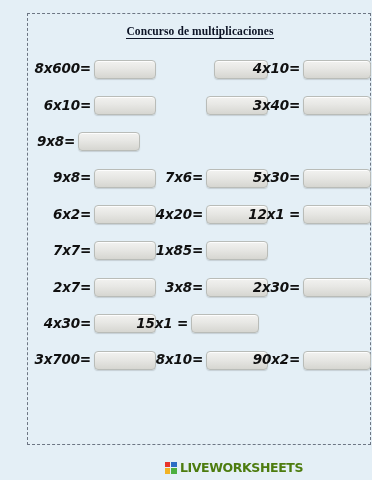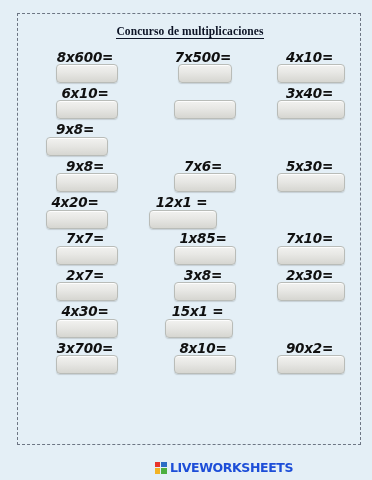--- a/index.html
+++ b/index.html
@@ -9,21 +9,21 @@
   body {
     width: 372px;
     height: 480px;
     background: #e4eff6;
     font-family: "Liberation Sans", sans-serif;
     overflow: hidden;
     position: relative;
   }
   #worksheet-page {
     position: absolute;
-    left: 4px; top: 0;
+    left: 14px; top: 0;
     width: 297px;
     height: 480px;
     background: #e4eff6;
   }
   #sheet-frame {
     position: absolute;
     left: 13px;
     top: 13px;
     width: 344px;
     height: 432px;
@@ -57,21 +57,20 @@
     align-items: center;
     height: 28px;
     margin-bottom: 8.4px;
   }
   .problem-cell {
     display: flex;
     align-items: center;
     justify-content: flex-end;
     height: 28px;
     box-sizing: border-box;
-    flex-direction: column;
   }
   .col-1 { width: 128px; padding-left: 6px; }
   .col-2 { width: 112px; padding-left: 2px; }
   .col-3 { width: 104px; padding-right: 1px;}
   .expr-label {
     font-family: "DejaVu Sans", sans-serif;
     font-style: italic;
     font-weight: bold;
     font-size: 13.5px;
     color: #101010;
@@ -106,21 +105,21 @@
     display: grid;
     grid-template-columns: 1fr 1fr;
     grid-template-rows: 1fr 1fr;
     gap: 1px;
   }
   #brand-logo-icon i { display: block; }
   #brand-name {
     font-family: "DejaVu Sans", sans-serif;
     font-weight: bold;
     font-size: 12.5px;
-    color: #1d4ed8;
+    color: #4d7c0f;
     letter-spacing: -0.4px;
     line-height: 1;
   }
 </style>
 </head>
 <body>
 
 <div id="worksheet-page">
 
   <div id="sheet-frame">
@@ -129,21 +128,20 @@
       <span>Concurso de multiplicaciones</span>
     </div>
 
     <div id="problem-grid">
         <div class="problem-row">
           <div class="problem-cell col-1">
             <span class="expr-label">8x600=</span>
             <input type="text" class="answer-box w-mid" value="" style="">
           </div>
           <div class="problem-cell col-2">
-            <span class="expr-label">7x500=</span>
             <input type="text" class="answer-box w-short" value="" style="">
           </div>
           <div class="problem-cell col-3">
             <span class="expr-label">4x10=</span>
             <input type="text" class="answer-box w-long" value="" style="">
           </div>
         </div>
         <div class="problem-row">
           <div class="problem-cell col-1">
             <span class="expr-label">6x10=</span>
@@ -171,41 +169,41 @@
           <div class="problem-cell col-2">
             <span class="expr-label">7x6=</span>
             <input type="text" class="answer-box w-mid" value="" style="">
           </div>
           <div class="problem-cell col-3">
             <span class="expr-label">5x30=</span>
             <input type="text" class="answer-box w-long" value="" style="">
           </div>
         </div>
         <div class="problem-row">
+          <div class="problem-cell col-1">
+            <span class="expr-label">6x2=</span>
+            <input type="text" class="answer-box w-mid" value="" style="">
+          </div>
           <div class="problem-cell col-2">
             <span class="expr-label">4x20=</span>
             <input type="text" class="answer-box w-mid" value="" style="">
           </div>
           <div class="problem-cell col-3">
             <span class="expr-label">12x1 =</span>
             <input type="text" class="answer-box w-long" value="" style="">
           </div>
         </div>
         <div class="problem-row">
           <div class="problem-cell col-1">
             <span class="expr-label">7x7=</span>
             <input type="text" class="answer-box w-mid" value="" style="">
           </div>
           <div class="problem-cell col-2">
             <span class="expr-label">1x85=</span>
             <input type="text" class="answer-box w-mid" value="" style="">
-          </div>
-          <div class="problem-cell col-3">
-            <span class="expr-label">7x10=</span>
-            <input type="text" class="answer-box w-long" value="" style="">
           </div>
         </div>
         <div class="problem-row">
           <div class="problem-cell col-1">
             <span class="expr-label">2x7=</span>
             <input type="text" class="answer-box w-mid" value="" style="">
           </div>
           <div class="problem-cell col-2">
             <span class="expr-label">3x8=</span>
             <input type="text" class="answer-box w-mid" value="" style="">

